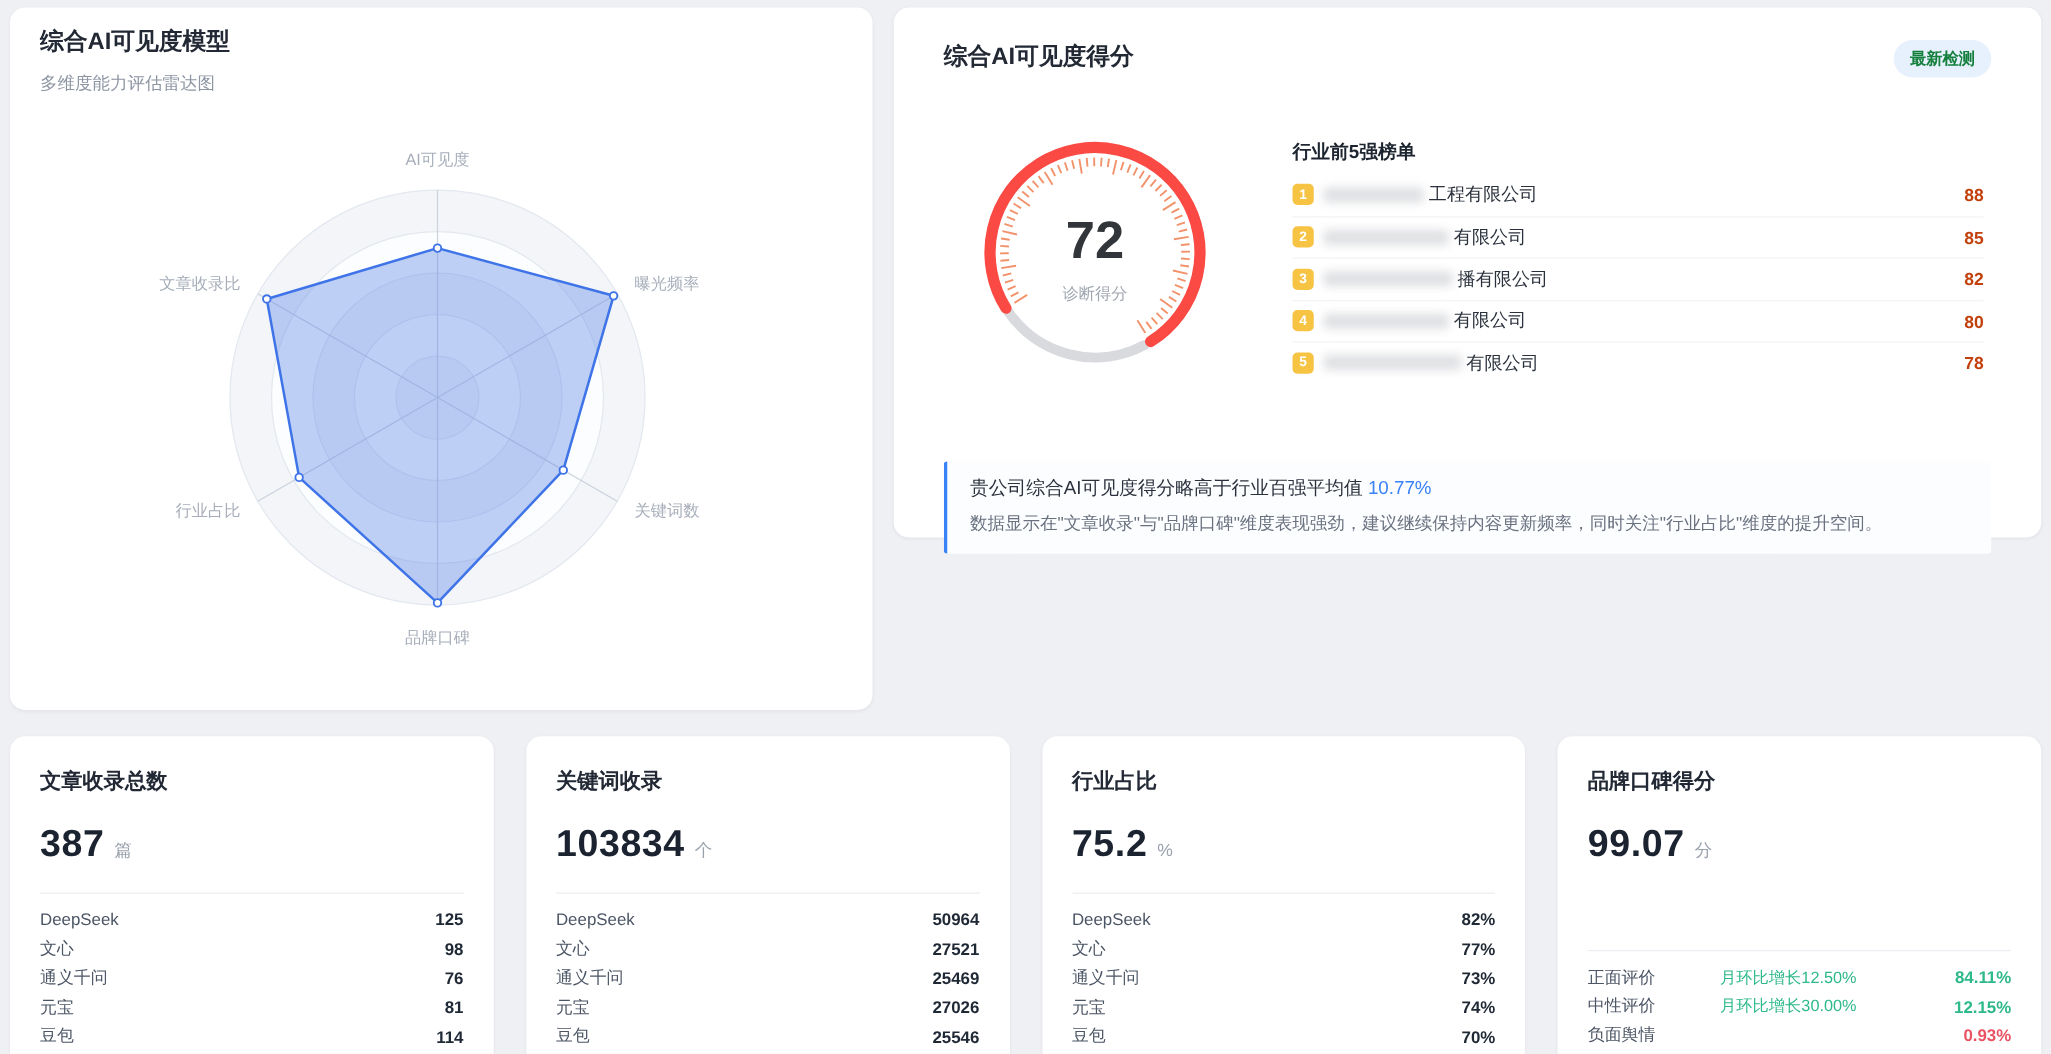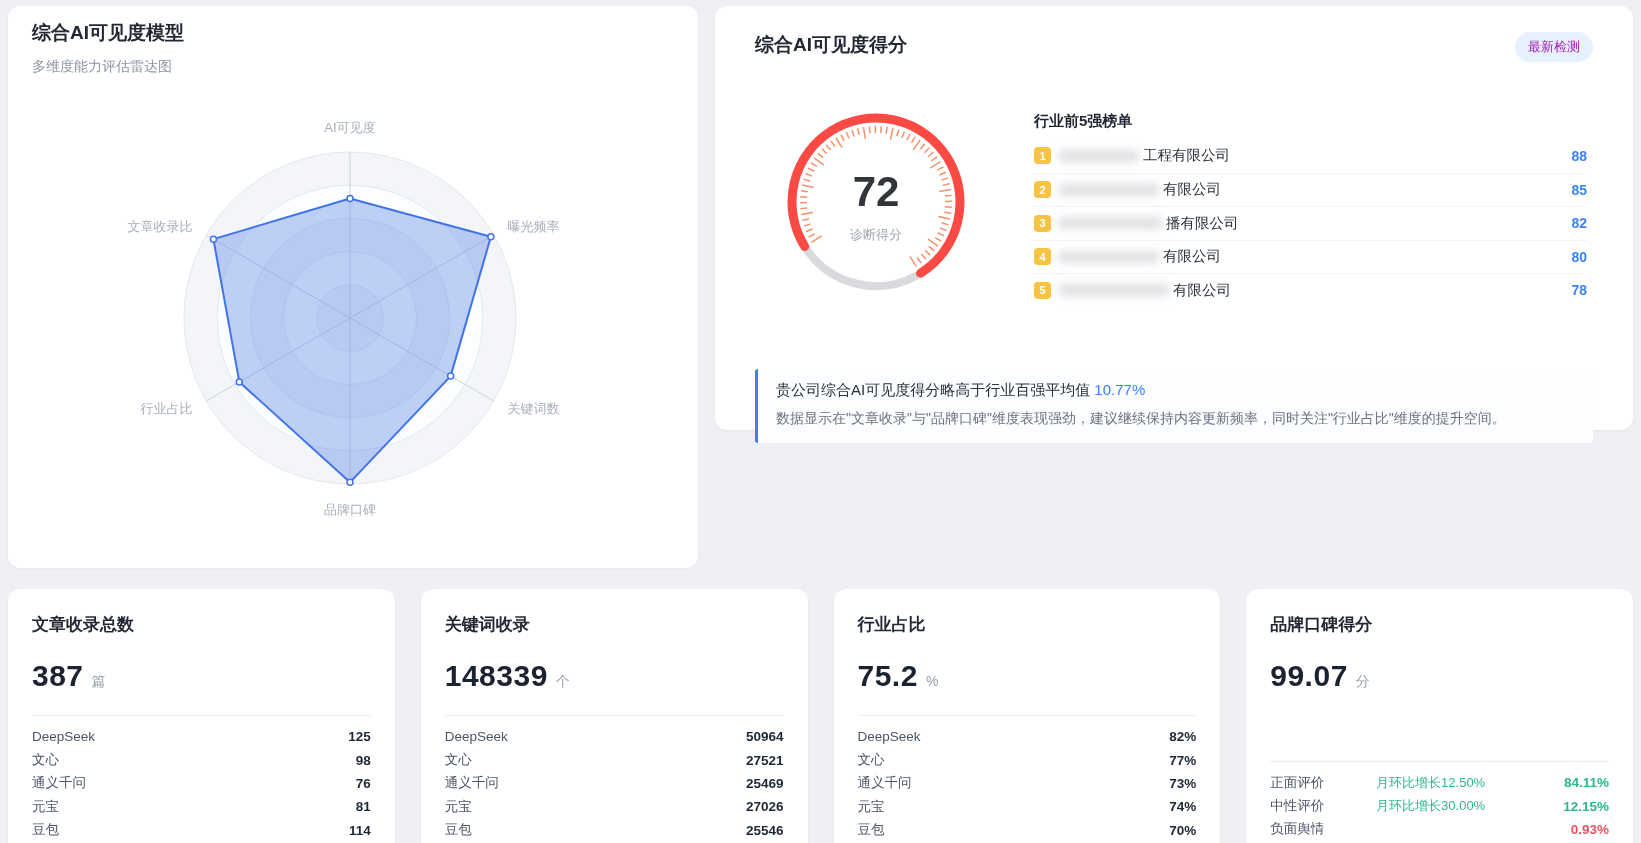--- a/index.html
+++ b/index.html
@@ -20,41 +20,41 @@
   .card-sub { font-size: 14px; color: #8d95a3; margin-top: 12px; }
 
   
   .radar-card { height: 562px; position: relative; padding: 14px 24px; }
   .radar-svg { position: absolute; left: 24px; top: 72px; }
 
   
   .score-card { height: 424px; position: relative; padding: 26px 40px; }
   .score-head { display: flex; justify-content: space-between; align-items: flex-start; }
   .badge-pill {
-    background: #e7f0fd; color: #a21caf; font-size: 13px; font-weight: 400;
+    background: #e7f0fd; color: #15803d; font-size: 13px; font-weight: 700;
     padding: 6px 13px; border-radius: 15px; cursor: pointer;
   }
   .score-body { display: flex; margin-top: 40px; }
   .gauge-wrap { margin-left: 21px; width: 200px; flex: none; }
   .ranking { flex: 1; margin-left: 58px; padding: 10px 6px 0 0; }
   .rank-title { font-size: 15px; font-weight: 700; color: #1d2530; }
   .rank-list { margin-top: 8px; }
   .rank-row { display: flex; align-items: center; height: 33.5px; }
   .rank-row + .rank-row { border-top: 1px solid #f2f3f6; }
   .rank-badge {
     width: 17px; height: 17px; border-radius: 4px; background: #f6c343;
     color: #fff; font-size: 11px; font-weight: 700; flex: none;
     display: flex; align-items: center; justify-content: center; margin-right: 8px;
   }
   .rank-name { font-size: 14.5px; color: #2a313c; display: flex; align-items: center; }
   .masked {
     display: inline-block; height: 12px; background: #c9cbd0; border-radius: 2px;
     filter: blur(4px); opacity: .6; margin-right: 4px;
   }
-  .rank-score { margin-left: auto; color: #3b82f6; font-size: 14px; font-weight: 600; }
+  .rank-score { margin-left: auto; color: #c2410c; font-size: 14px; font-weight: 600; }
 
   .insight {
     margin-top: 62px; border-left: 3px solid #3b82f6; border-radius: 3px;
     background: #fcfdff; padding: 12px 18px 14px;
   }
   .insight-l1 { font-size: 15px; color: #2b323d; }
   .insight-l1 .hl { color: #3b82f6; }
   .insight-l2 { font-size: 14px; color: #6a7280; margin-top: 8px; line-height: 1.5; }
 
   .suggestions {
@@ -280,21 +280,21 @@
           </div>
           <div class="stat-row">
             <span class="stat-label">豆包</span>
             <span class="stat-val">114</span>
           </div>
         </div>
       </section>
       <section class="card stat-card">
         <div class="stat-title">关键词收录</div>
         <div class="stat-value">
-          <span class="stat-num">148339</span>
+          <span class="stat-num">103834</span>
           <span class="stat-unit">个</span>
         </div>
         <div class="stat-div"></div>
         <div class="stat-rows">
           <div class="stat-row">
             <span class="stat-label">DeepSeek</span>
             <span class="stat-val">50964</span>
           </div>
           <div class="stat-row">
             <span class="stat-label">文心</span>

